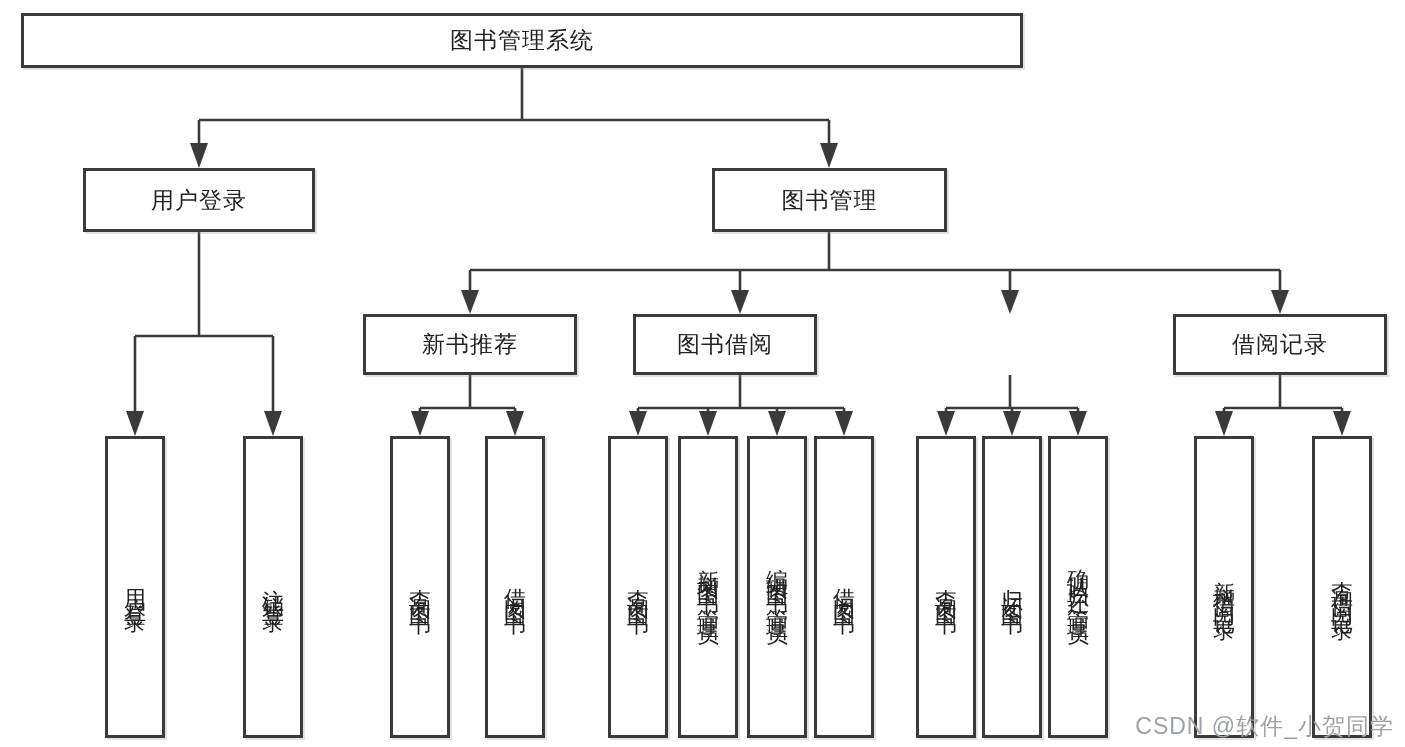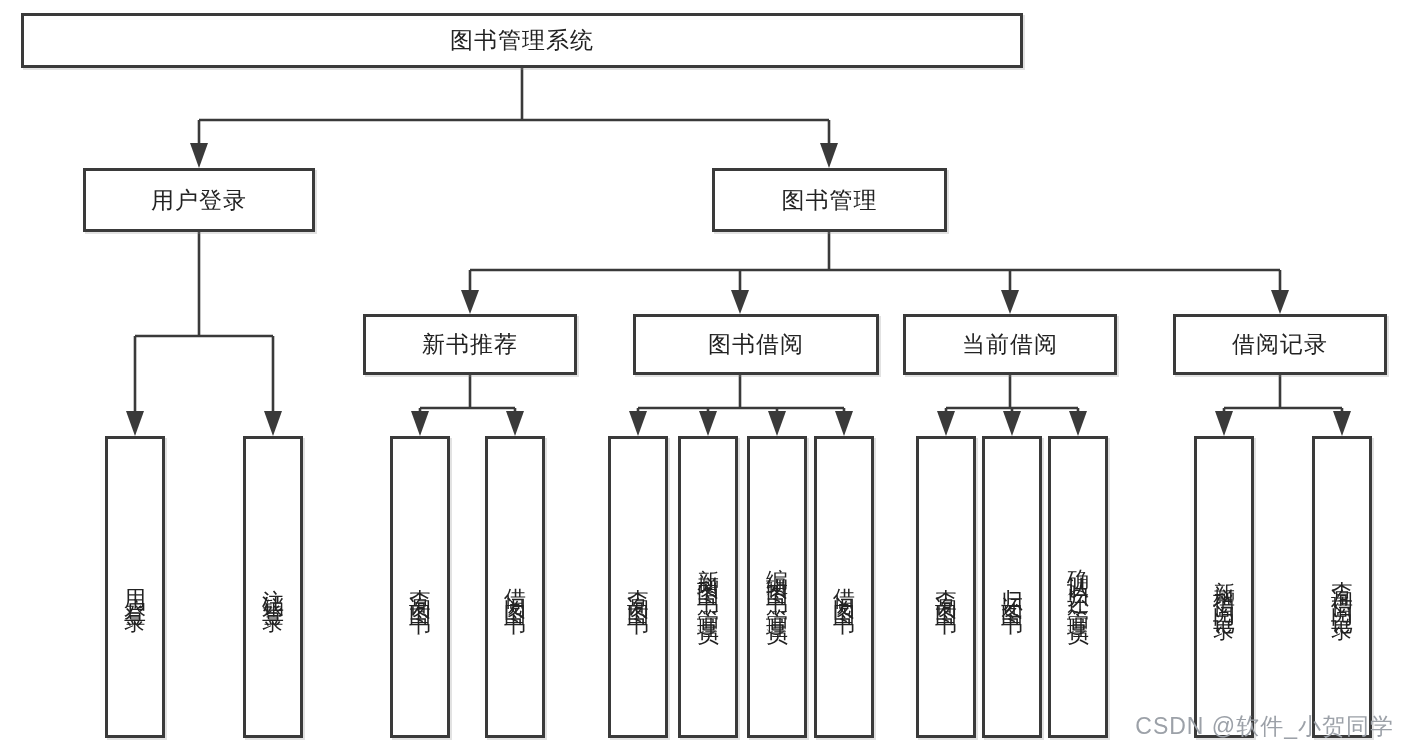--- a/index.html
+++ b/index.html
@@ -133,25 +133,22 @@
   <div class="box hbox" style="left:83px;top:168px;width:232px;height:64px;">
     <span>用户登录</span>
   </div>
   <div class="box hbox" style="left:712px;top:168px;width:235px;height:64px;">
     <span>图书管理</span>
   </div>
 
   <div class="box hbox" style="left:363px;top:314px;width:214px;height:61px;">
     <span>新书推荐</span>
   </div>
-  <div class="box hbox" style="left:633px;top:314px;width:246px;height:61px;">
+  <div class="box hbox" style="left:633px;top:314px;width:184px;height:61px;">
     <span>图书借阅</span>
-  </div>
-  <div class="box hbox" style="left:903px;top:314px;width:214px;height:61px;">
-    <span>当前借阅</span>
   </div>
   <div class="box hbox" style="left:1173px;top:314px;width:214px;height:61px;">
     <span>借阅记录</span>
   </div>
 
   <div class="box leaf" style="left:105px;">
     <span class="vtext">用户登录</span>
   </div>
   <div class="box leaf" style="left:243px;">
     <span class="vtext">注销登录</span>

